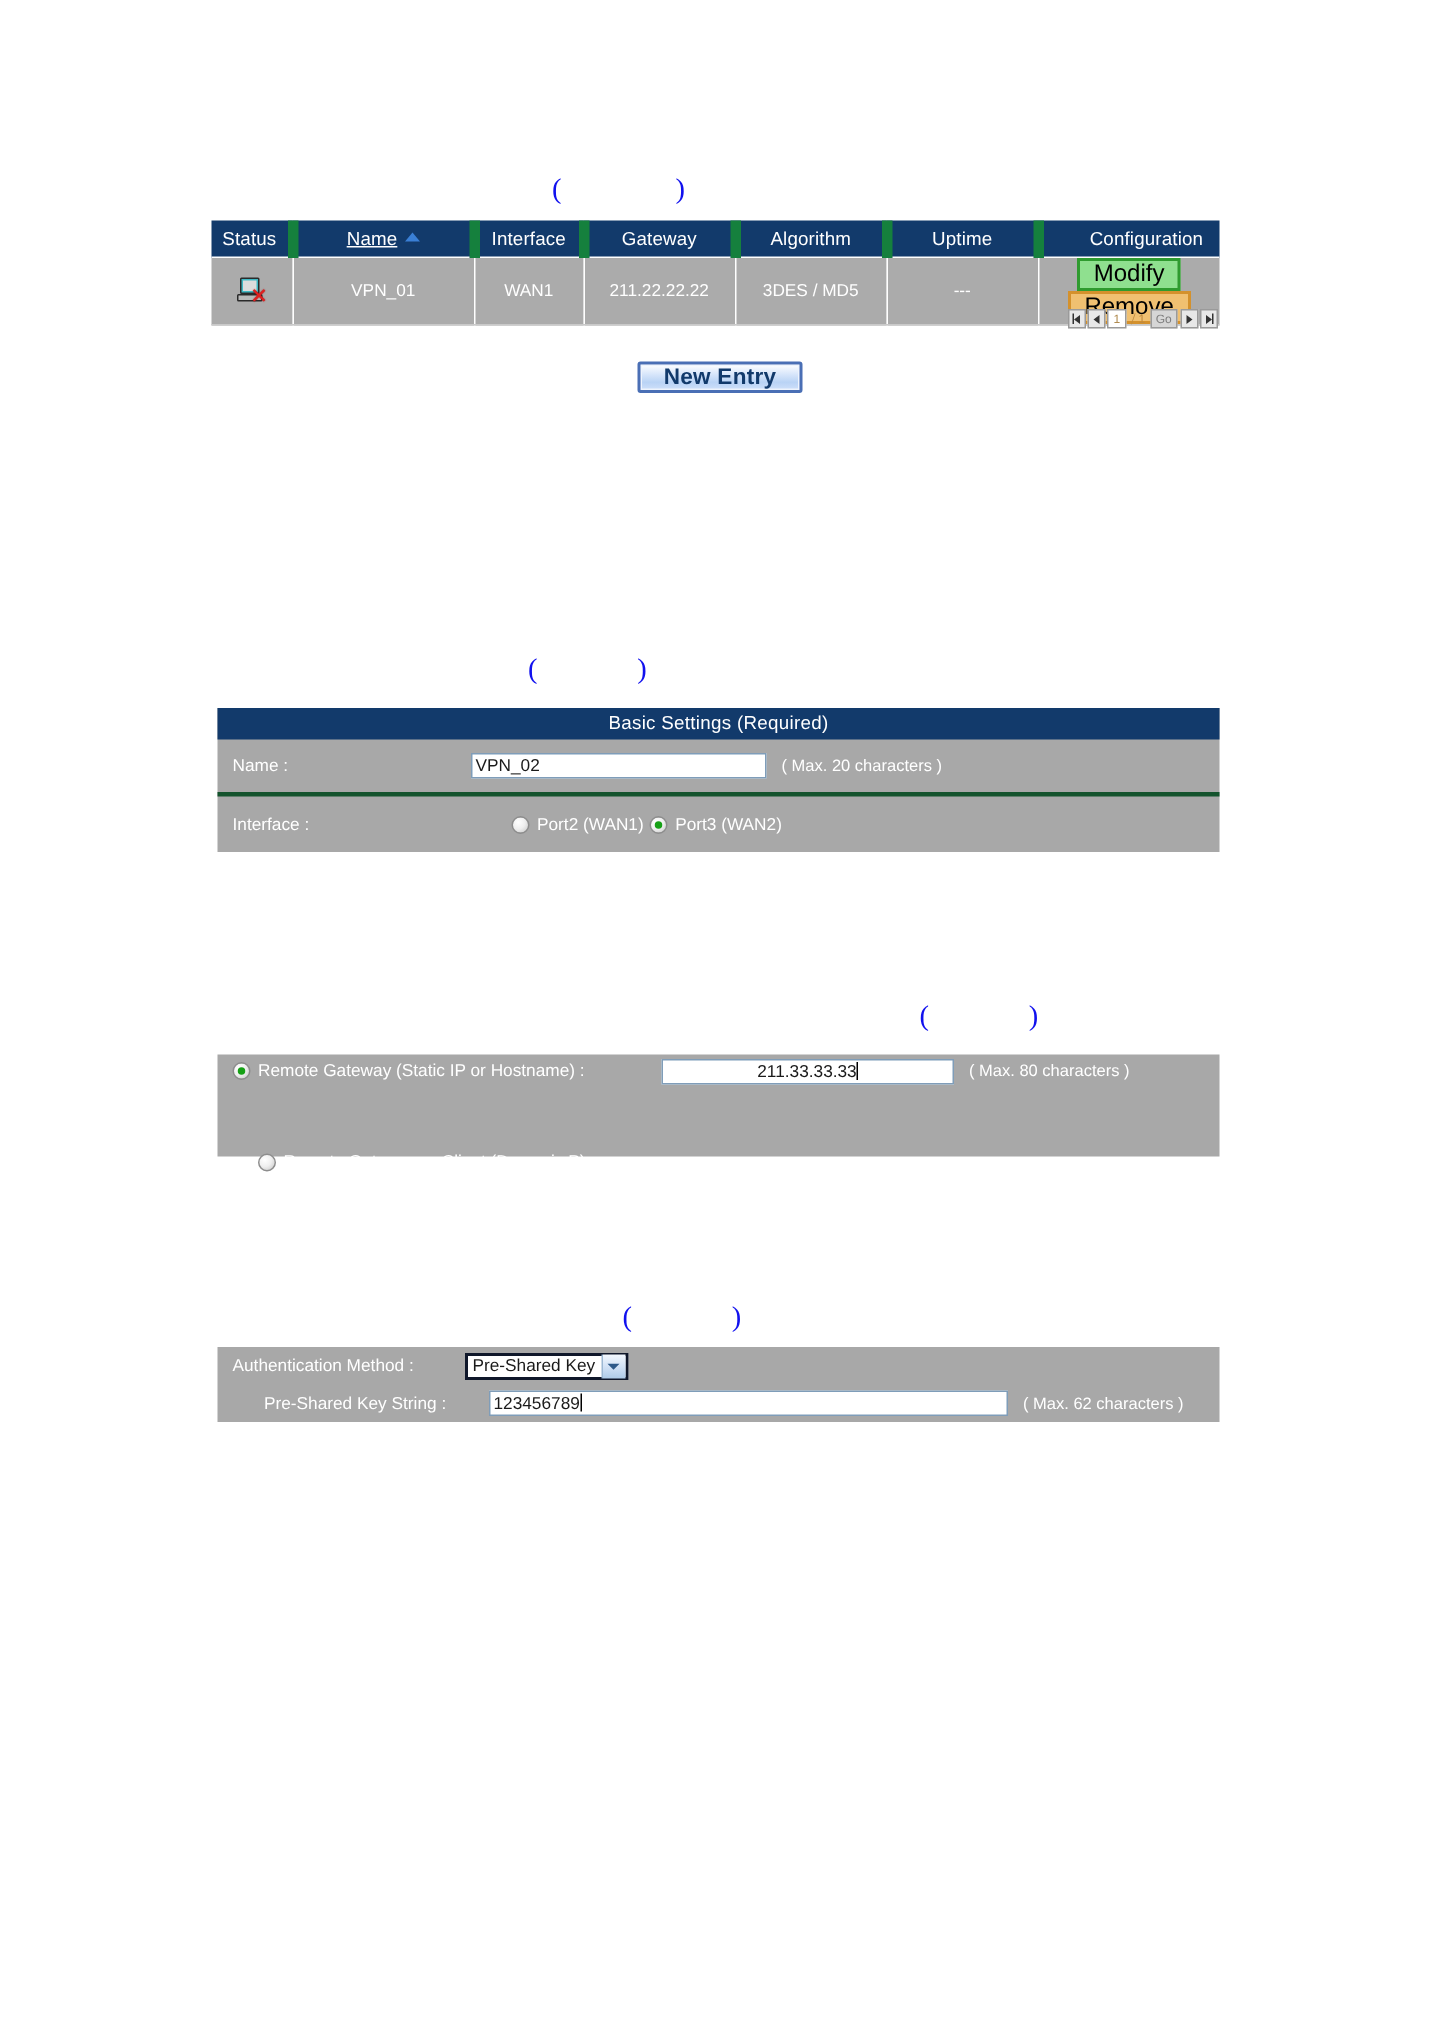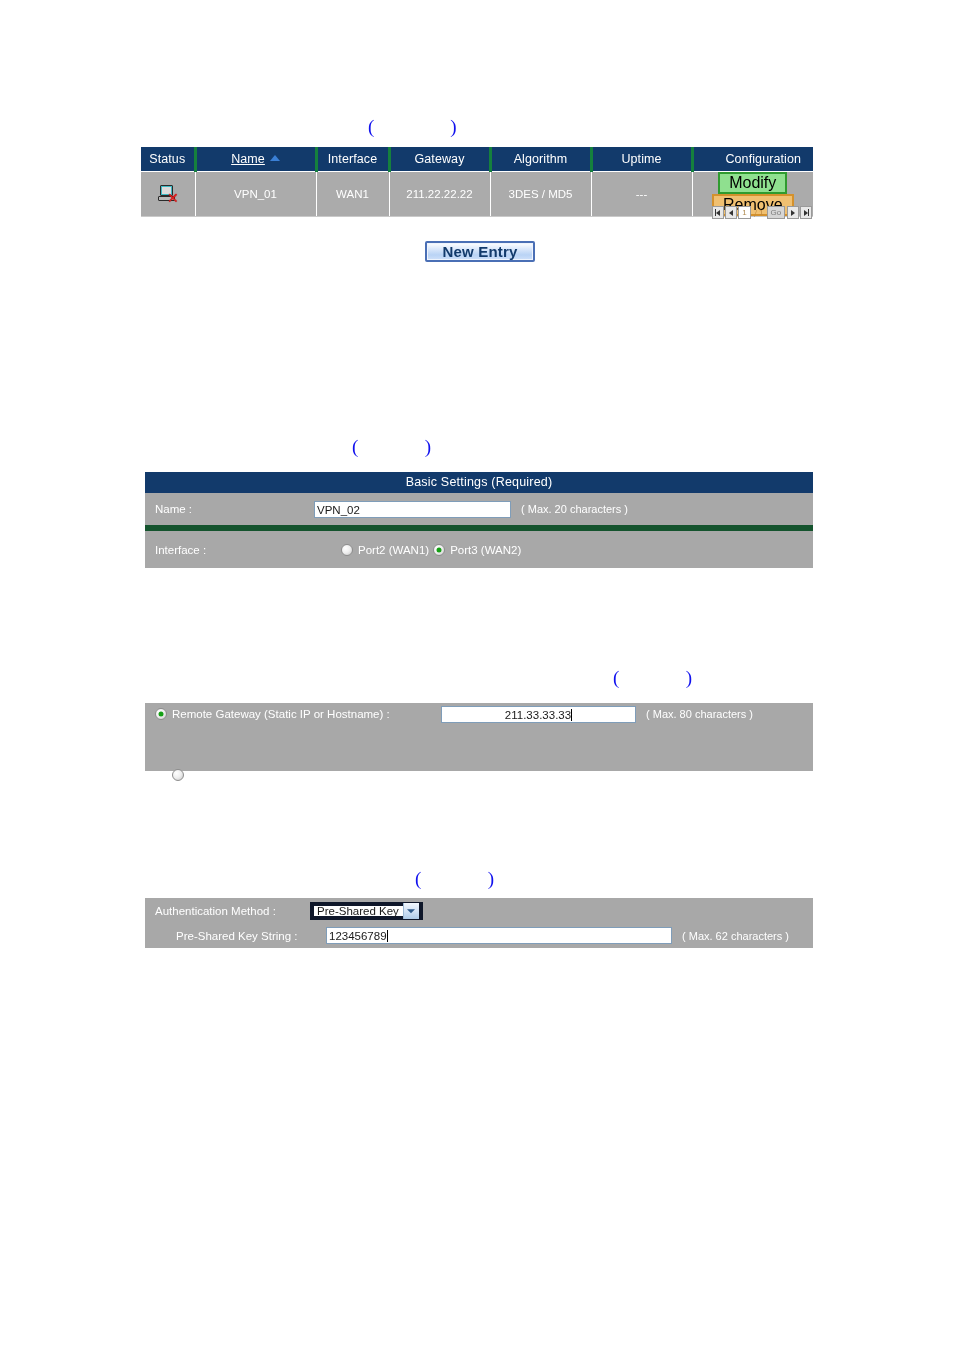--- a/index.html
+++ b/index.html
@@ -36,21 +36,21 @@
     border-collapse: collapse;
     table-layout: fixed;
   }
   #vpn-list-table th {
     background: #123a6b;
     color: #ffffff;
     font-size: 12.5px;
     font-weight: normal;
     height: 24px;
     text-align: center;
-    border-right: 3px solid #15803d;
+    border-right: 7px solid #15803d;
     border-bottom: 1px solid #ffffff;
     padding: 0 2px;
     letter-spacing: 0.1px;
   }
   #vpn-list-table th:last-child { border-right: none; padding-left: 22px; }
   #vpn-list-table td {
     background: #ababab;
     color: #ffffff;
     font-size: 11.5px;
     height: 30px;
@@ -256,21 +256,21 @@
   }
   .panel-subtitle {
     color: #ffffff;
     font-size: 11.5px;
     padding: 6px 0 3px 10px;
   }
   .frow {
     display: flex;
     align-items: center;
     height: 38px;
-    border-bottom: 6px solid #14532d;
+    border-bottom: 3px solid #14532d;
     box-sizing: border-box;
   }
   .frow.last { border-bottom: none; }
   .flabel {
     color: #ffffff;
     font-size: 11.5px;
     padding-left: 10px;
     width: 165px;
     flex: none;
     box-sizing: border-box;
@@ -332,21 +332,21 @@
     margin: 0 4px 0 5px;
     white-space: nowrap;
   }
 
   
   .sel {
     display: inline-flex;
     align-items: center;
     height: 18px;
     background: #ffffff;
-    border: 4px solid #0f172a;
+    border: 2px solid #0f172a;
     box-sizing: border-box;
     font-size: 11.5px;
     color: #1a1a1a;
     cursor: pointer;
   }
   .sel .sel-text { padding: 0 4px 0 3px; line-height: 16px; white-space: nowrap; }
   .sel .sel-arrow {
     width: 15px;
     height: 16px;
     background: linear-gradient(to bottom, #f3f8fe 0%, #cfe0f5 55%, #aecbe8 100%);

